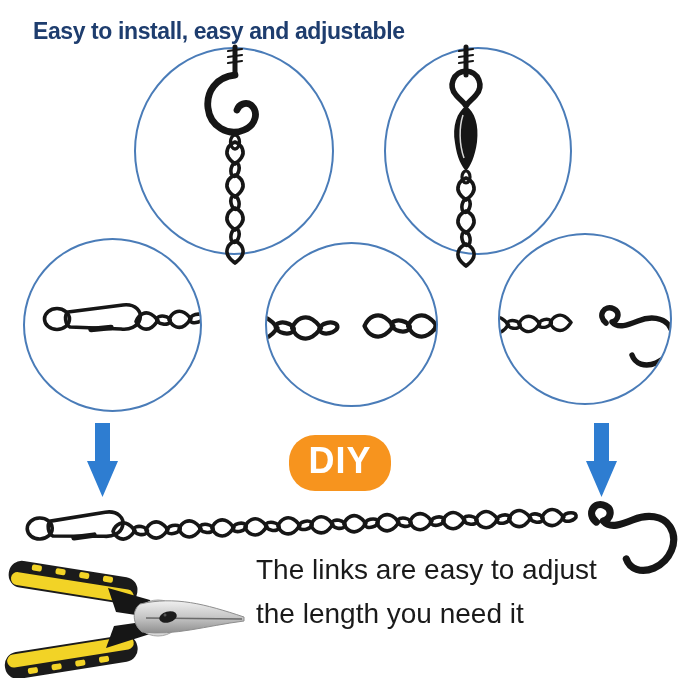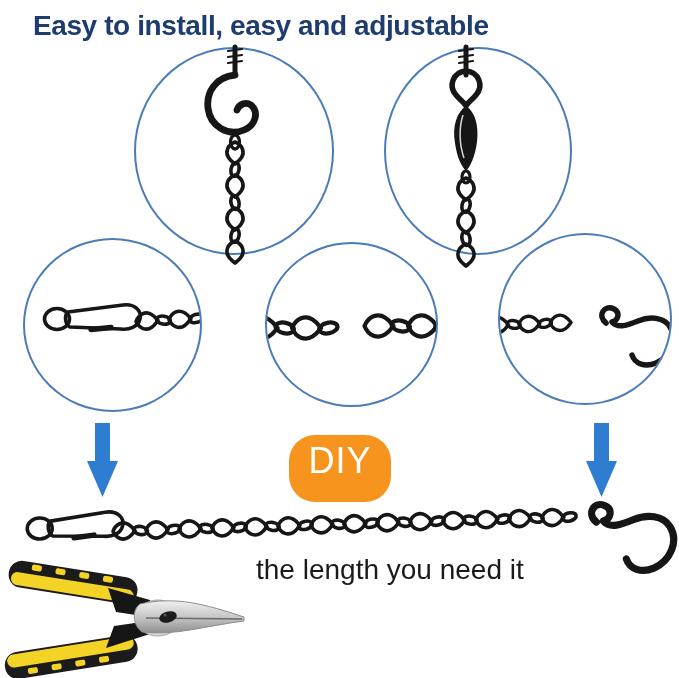--- a/index.html
+++ b/index.html
@@ -1,29 +1,29 @@
 <!DOCTYPE html>
 <html><head>
 <meta charset="utf-8">
 <title>Product Infographic</title>
 <style>
   html,body{margin:0;padding:0;background:#ffffff;}
   .canvas{position:relative;width:679px;height:678px;background:#ffffff;overflow:hidden;
           font-family:"Liberation Sans",sans-serif;}
-  .title{position:absolute;left:33px;top:10px;font-size:28px;letter-spacing:-0.4px;
+  .title{position:absolute;left:33px;top:18px;font-size:23px;letter-spacing:-0.4px;
          color:#1e3d6e;font-weight:600;white-space:nowrap;}
   .circle{position:absolute;border:2px solid #4a7cb8;border-radius:50%;background:#ffffff;box-sizing:border-box;}
   .circle.clip{overflow:hidden;}
   .fig{position:absolute;left:0;top:0;overflow:visible;}
   .chain{fill:none;stroke:#161616;stroke-width:3.6;stroke-linecap:round;stroke-linejoin:round;}
   .chain-thick{stroke-width:3.2;}
   .wire{fill:none;stroke:#161616;stroke-linecap:round;stroke-linejoin:round;}
   .arrow{position:absolute;width:31px;height:74px;}
-  .diy{position:absolute;left:289px;top:435px;width:102px;height:67px;background:#f7941e;
-       border-radius:26px;color:#ffffff;font-size:36px;font-weight:400;text-align:center;
+  .diy{position:absolute;left:289px;top:435px;width:102px;height:56px;background:#f7941e;
+       border-radius:26px;color:#ffffff;font-size:36px;font-weight:700;text-align:center;
        line-height:52px;letter-spacing:1px;}
   .caption{position:absolute;left:256px;top:548px;color:#1a1a1a;font-size:28px;line-height:44px;white-space:nowrap;}
 </style>
 </head>
 <body>
 
 <div class="canvas">
 
   <svg width="0" height="0" style="position:absolute" aria-hidden="true">
     <defs>
@@ -194,16 +194,17 @@
     <ellipse cx="158" cy="58" rx="22" ry="18" fill="#d8d8d8" stroke="#a5a5a5"></ellipse>
 
     <path d="M140,44 C175,36 205,44 244,57 L244,61 C205,66 175,76 142,72 C132,64 132,50 140,44 Z" fill="url(#steelGrad)" stroke="#8e8e8e" stroke-width="1"></path>
     <path d="M146,58 L242,59" stroke="#6a6a6a" stroke-width="1.5"></path>
 
     <ellipse cx="168" cy="57" rx="9" ry="5.5" transform="rotate(-15 168 57)" fill="#1c1c1c"></ellipse>
     <circle cx="165" cy="55" r="1.5" fill="#555"></circle>
   </svg>
 
   <div class="caption">
+    <div>The links are easy to adjust</div>
     <div>the length you need it</div>
   </div>
 
 </div>
 
 </body></html>

